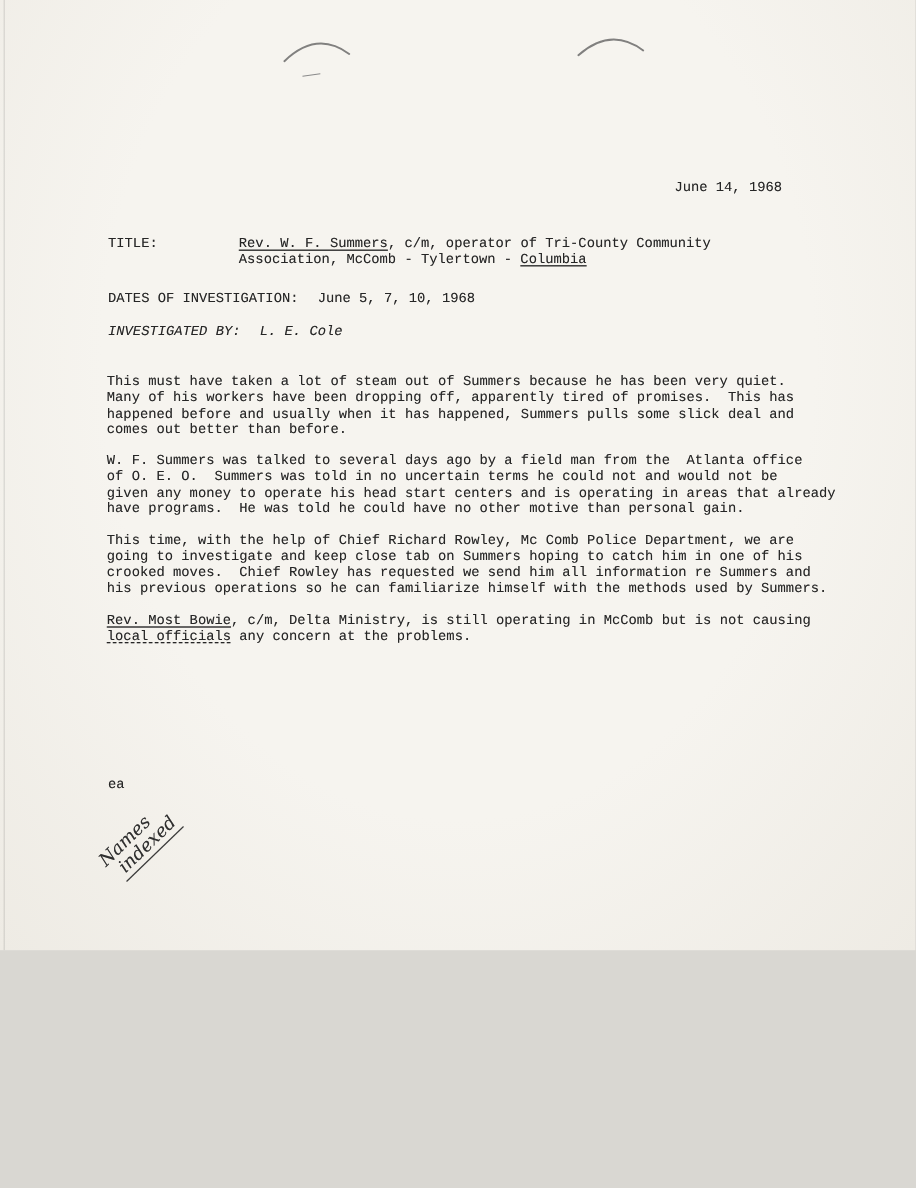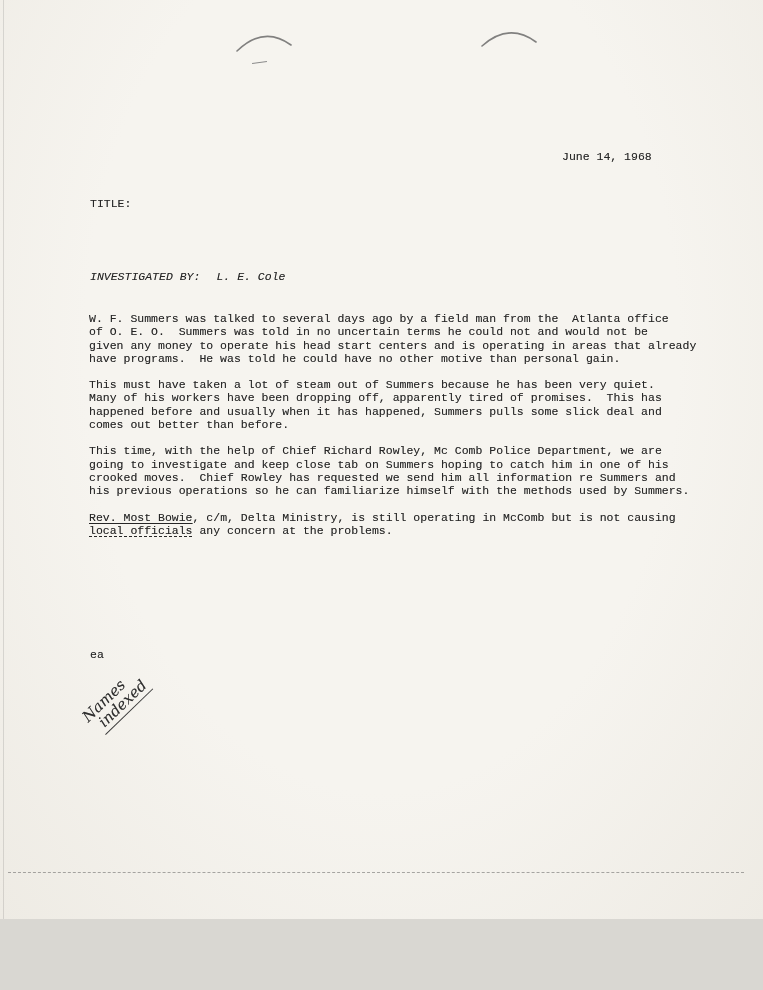--- a/index.html
+++ b/index.html
@@ -1,18 +1,18 @@
 <!DOCTYPE html>
 <html><head>
 <meta charset="utf-8">
 <style>
   html,body { margin:0; padding:0; background:#d9d7d2; }
   .page {
     position:relative;
-    width:763px; height:919px;
+    width:763px; height:792px;
     margin:0 auto;
     background: radial-gradient(ellipse at 50% 38%, #f6f4ef 55%, #eeebe4 100%);
     font-family:"Liberation Mono","DejaVu Sans Mono",monospace;
     font-size:11.5px;
     line-height:13.3px;
     color:#262626;
     overflow:hidden;
   }
   .page * { text-shadow: 0 0 0.5px rgba(30,30,30,0.35); }
 
@@ -64,35 +64,42 @@
     <path d="M4 19 Q31 -7 58 13" fill="none" stroke="#5a5a5a" stroke-width="1.6" stroke-linecap="round"></path>
   </svg>
   <svg class="scan-arc" style="left:478px; top:28px;" width="62" height="22">
     <path d="M4 18 Q31 -6 58 14" fill="none" stroke="#5a5a5a" stroke-width="1.6" stroke-linecap="round"></path>
   </svg>
   <div class="scan-dash"></div>
 
   <div class="date">June 14, 1968</div>
 
   <div class="lbl-title">TITLE:</div>
+  <div class="val-title">
+    <span class="u">Rev. W. F. Summers</span><span>, c/m, operator of Tri-County Community</span><br>
+    <span>Association, McComb - Tylertown - </span><span class="u">Columbia</span>
+  </div>
 
+  <div class="line-dates">
+    <span>DATES OF INVESTIGATION:</span><span class="field-value">June 5, 7, 10, 1968</span>
+  </div>
 
   <div class="line-invest">
     <span>INVESTIGATED BY:</span><span class="field-value">L. E. Cole</span>
   </div>
 
   <div class="body">
+    <p class="para">This must have taken a lot of steam out of Summers because he has been very quiet.
+Many of his workers have been dropping off, apparently tired of promises.  This has
+happened before and usually when it has happened, Summers pulls some slick deal and
+comes out better than before.</p>
     <p class="para">W. F. Summers was talked to several days ago by a field man from the  Atlanta office
 of O. E. O.  Summers was told in no uncertain terms he could not and would not be
 given any money to operate his head start centers and is operating in areas that already
 have programs.  He was told he could have no other motive than personal gain.</p>
-    <p class="para">This must have taken a lot of steam out of Summers because he has been very quiet.
-Many of his workers have been dropping off, apparently tired of promises.  This has
-happened before and usually when it has happened, Summers pulls some slick deal and
-comes out better than before.</p>
     <p class="para">This time, with the help of Chief Richard Rowley, Mc Comb Police Department, we are
 going to investigate and keep close tab on Summers hoping to catch him in one of his
 crooked moves.  Chief Rowley has requested we send him all information re Summers and
 his previous operations so he can familiarize himself with the methods used by Summers.</p>
     <p class="para"><span class="u">Rev. Most Bowie</span><span>, c/m, Delta Ministry, is still operating in McComb but is not causing</span><br><span class="u u-dashed">local officials</span><span> any concern at the problems.</span></p>
   </div>
 
   <div class="initials">ea</div>
 
   <div class="handwritten-note">

